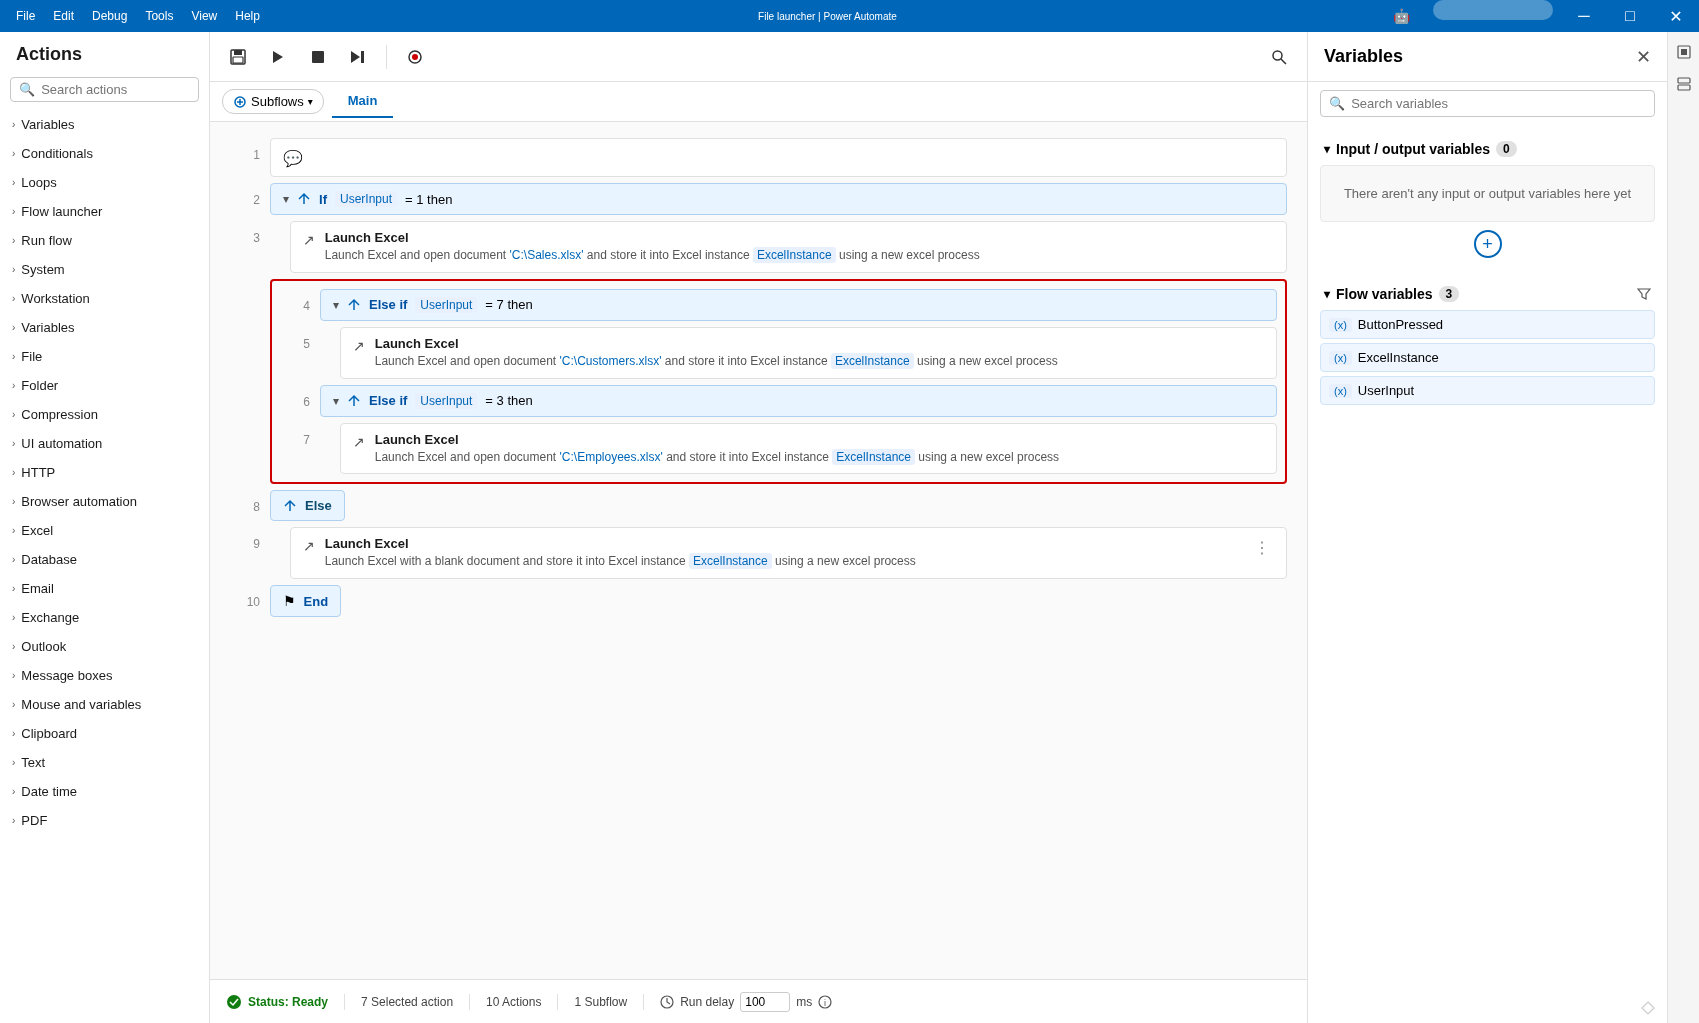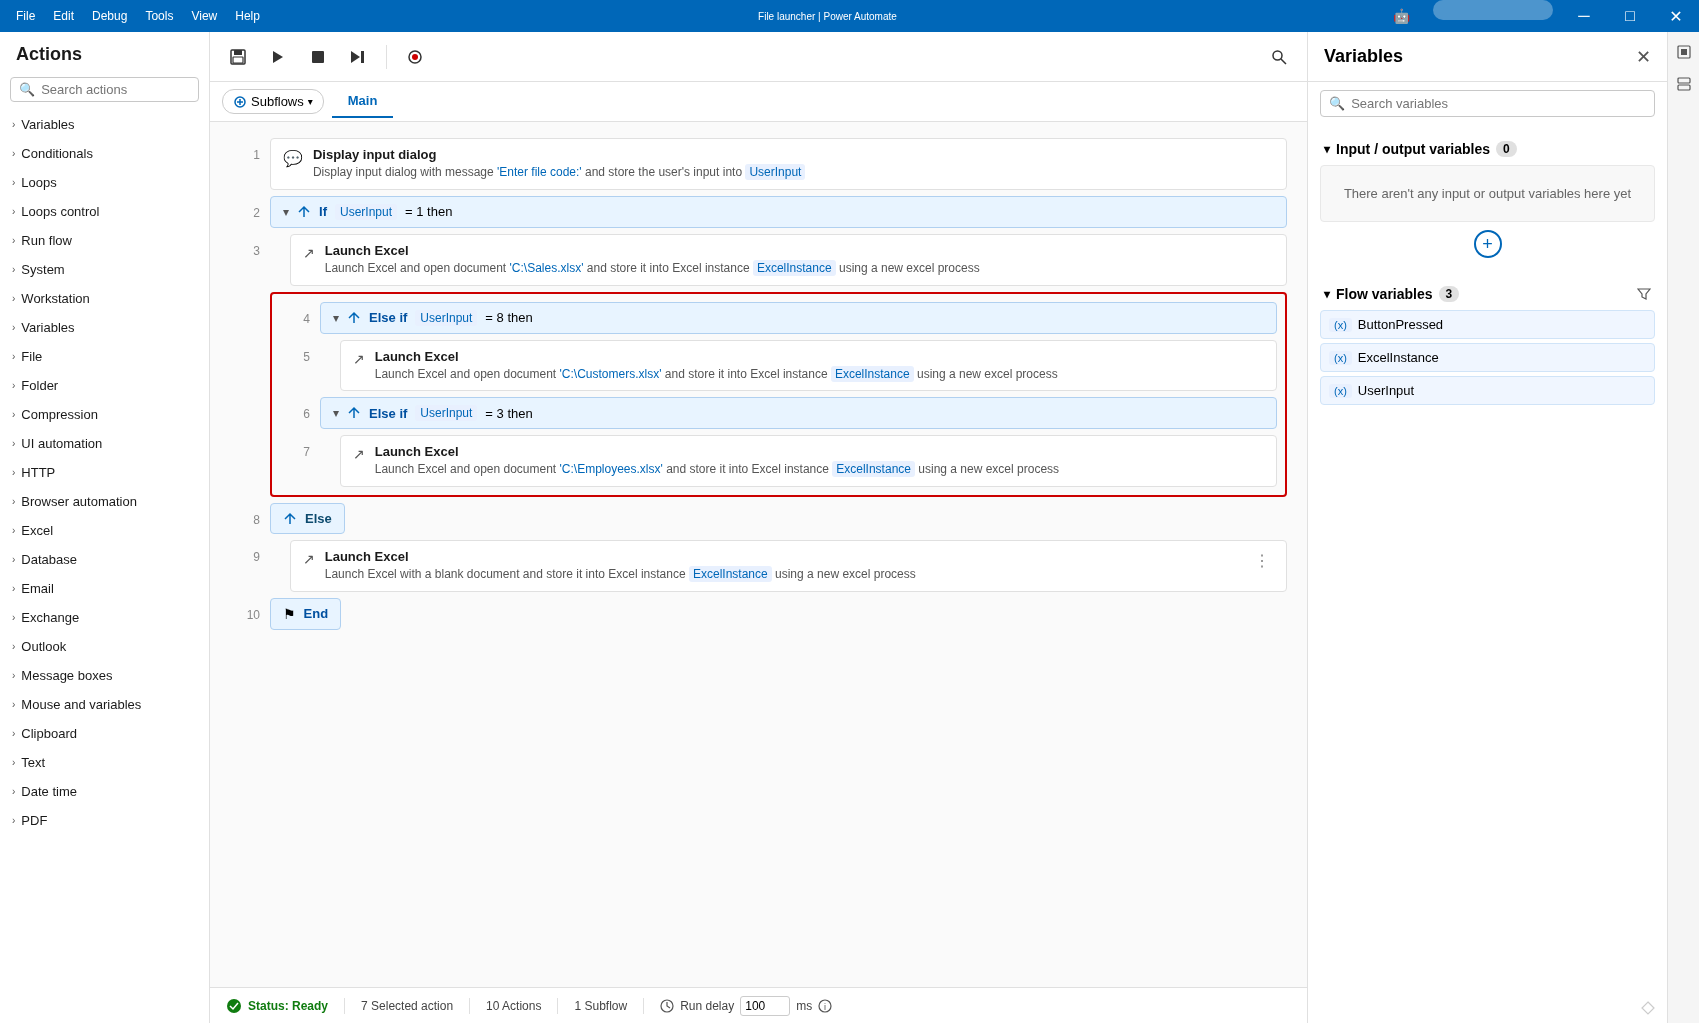--- a/index.html
+++ b/index.html
@@ -157,21 +157,21 @@
       background: #e8f0fe;
       color: #0067b8;
       border-radius: 3px;
       padding: 1px 5px;
       font-size: 12px;
     }
     .if-block .collapse-btn { color: #555; font-size: 12px; }
 
     
     .status-bar {
-      height: 36px;
+      height: 44px;
       background: white;
       border-top: 1px solid #e0e0e0;
       display: flex;
       align-items: center;
       padding: 0 16px;
       gap: 16px;
       font-size: 12px;
       color: #444;
     }
     .status-ready { display: flex; align-items: center; gap: 6px; color: #107c10; font-weight: 600; }
@@ -317,21 +317,21 @@
       <div class="action-group">
           <span class="chevron">›</span>
           <span>Conditionals</span>
         </div>
       <div class="action-group">
           <span class="chevron">›</span>
           <span>Loops</span>
         </div>
       <div class="action-group">
           <span class="chevron">›</span>
-          <span>Loops control</span>
+          <span>Flow launcher</span>
         </div>
       <div class="action-group">
           <span class="chevron">›</span>
           <span>Run flow</span>
         </div>
       <div class="action-group">
           <span class="chevron">›</span>
           <span>System</span>
         </div>
       <div class="action-group">
@@ -466,26 +466,20 @@
       </div>
       <div class="main-tab">Main</div>
     </div>
 
     <div class="flow-canvas">
 
       <div class="flow-row">
         <div class="line-number">1</div>
         <div class="flow-step">
           <div class="flow-step-icon">💬</div>
-          <div class="flow-step-content">
-            <div class="flow-step-title">Display input dialog</div>
-            <div class="flow-step-desc">
-              Display input dialog with message <span class="highlight-blue">'Enter file code:'</span> and store the user's input into <span class="highlight-var">UserInput</span>
-            </div>
-          </div>
         </div>
       </div>
 
       <div class="flow-row">
         <div class="line-number">2</div>
         <div class="if-block" style="flex:1;">
           <span class="collapse-btn">▾</span>
           <svg width="14" height="14" viewBox="0 0 14 14">
               <path d="M2 7 L7 2 L12 7 M7 2 L7 12" stroke="#0067b8" stroke-width="1.5" fill="none"></path>
             </svg>
@@ -513,21 +507,21 @@
 
         <div class="flow-row" style="margin-bottom:0;">
           <div class="line-number" style="min-width:30px;">4</div>
           <div class="if-block" style="flex:1;">
             <span class="collapse-btn">▾</span>
             <svg width="14" height="14" viewBox="0 0 14 14">
                 <path d="M2 7 L7 2 L12 7 M7 2 L7 12" stroke="#0067b8" stroke-width="1.5" fill="none"></path>
               </svg>
             <span class="kw">Else if</span>
             <span class="var-badge">UserInput</span>
-            <span>= 8 then</span>
+            <span>= 7 then</span>
           </div>
         </div>
 
         <div class="flow-row" style="margin-bottom:0;">
           <div class="line-number" style="min-width:30px;">5</div>
           <div style="width:20px; flex-shrink:0;"></div>
           <div class="flow-step" style="flex:1;">
             <div class="flow-step-icon" style="font-size:14px;">↗</div>
             <div class="flow-step-content">
               <div class="flow-step-title">Launch Excel</div>

